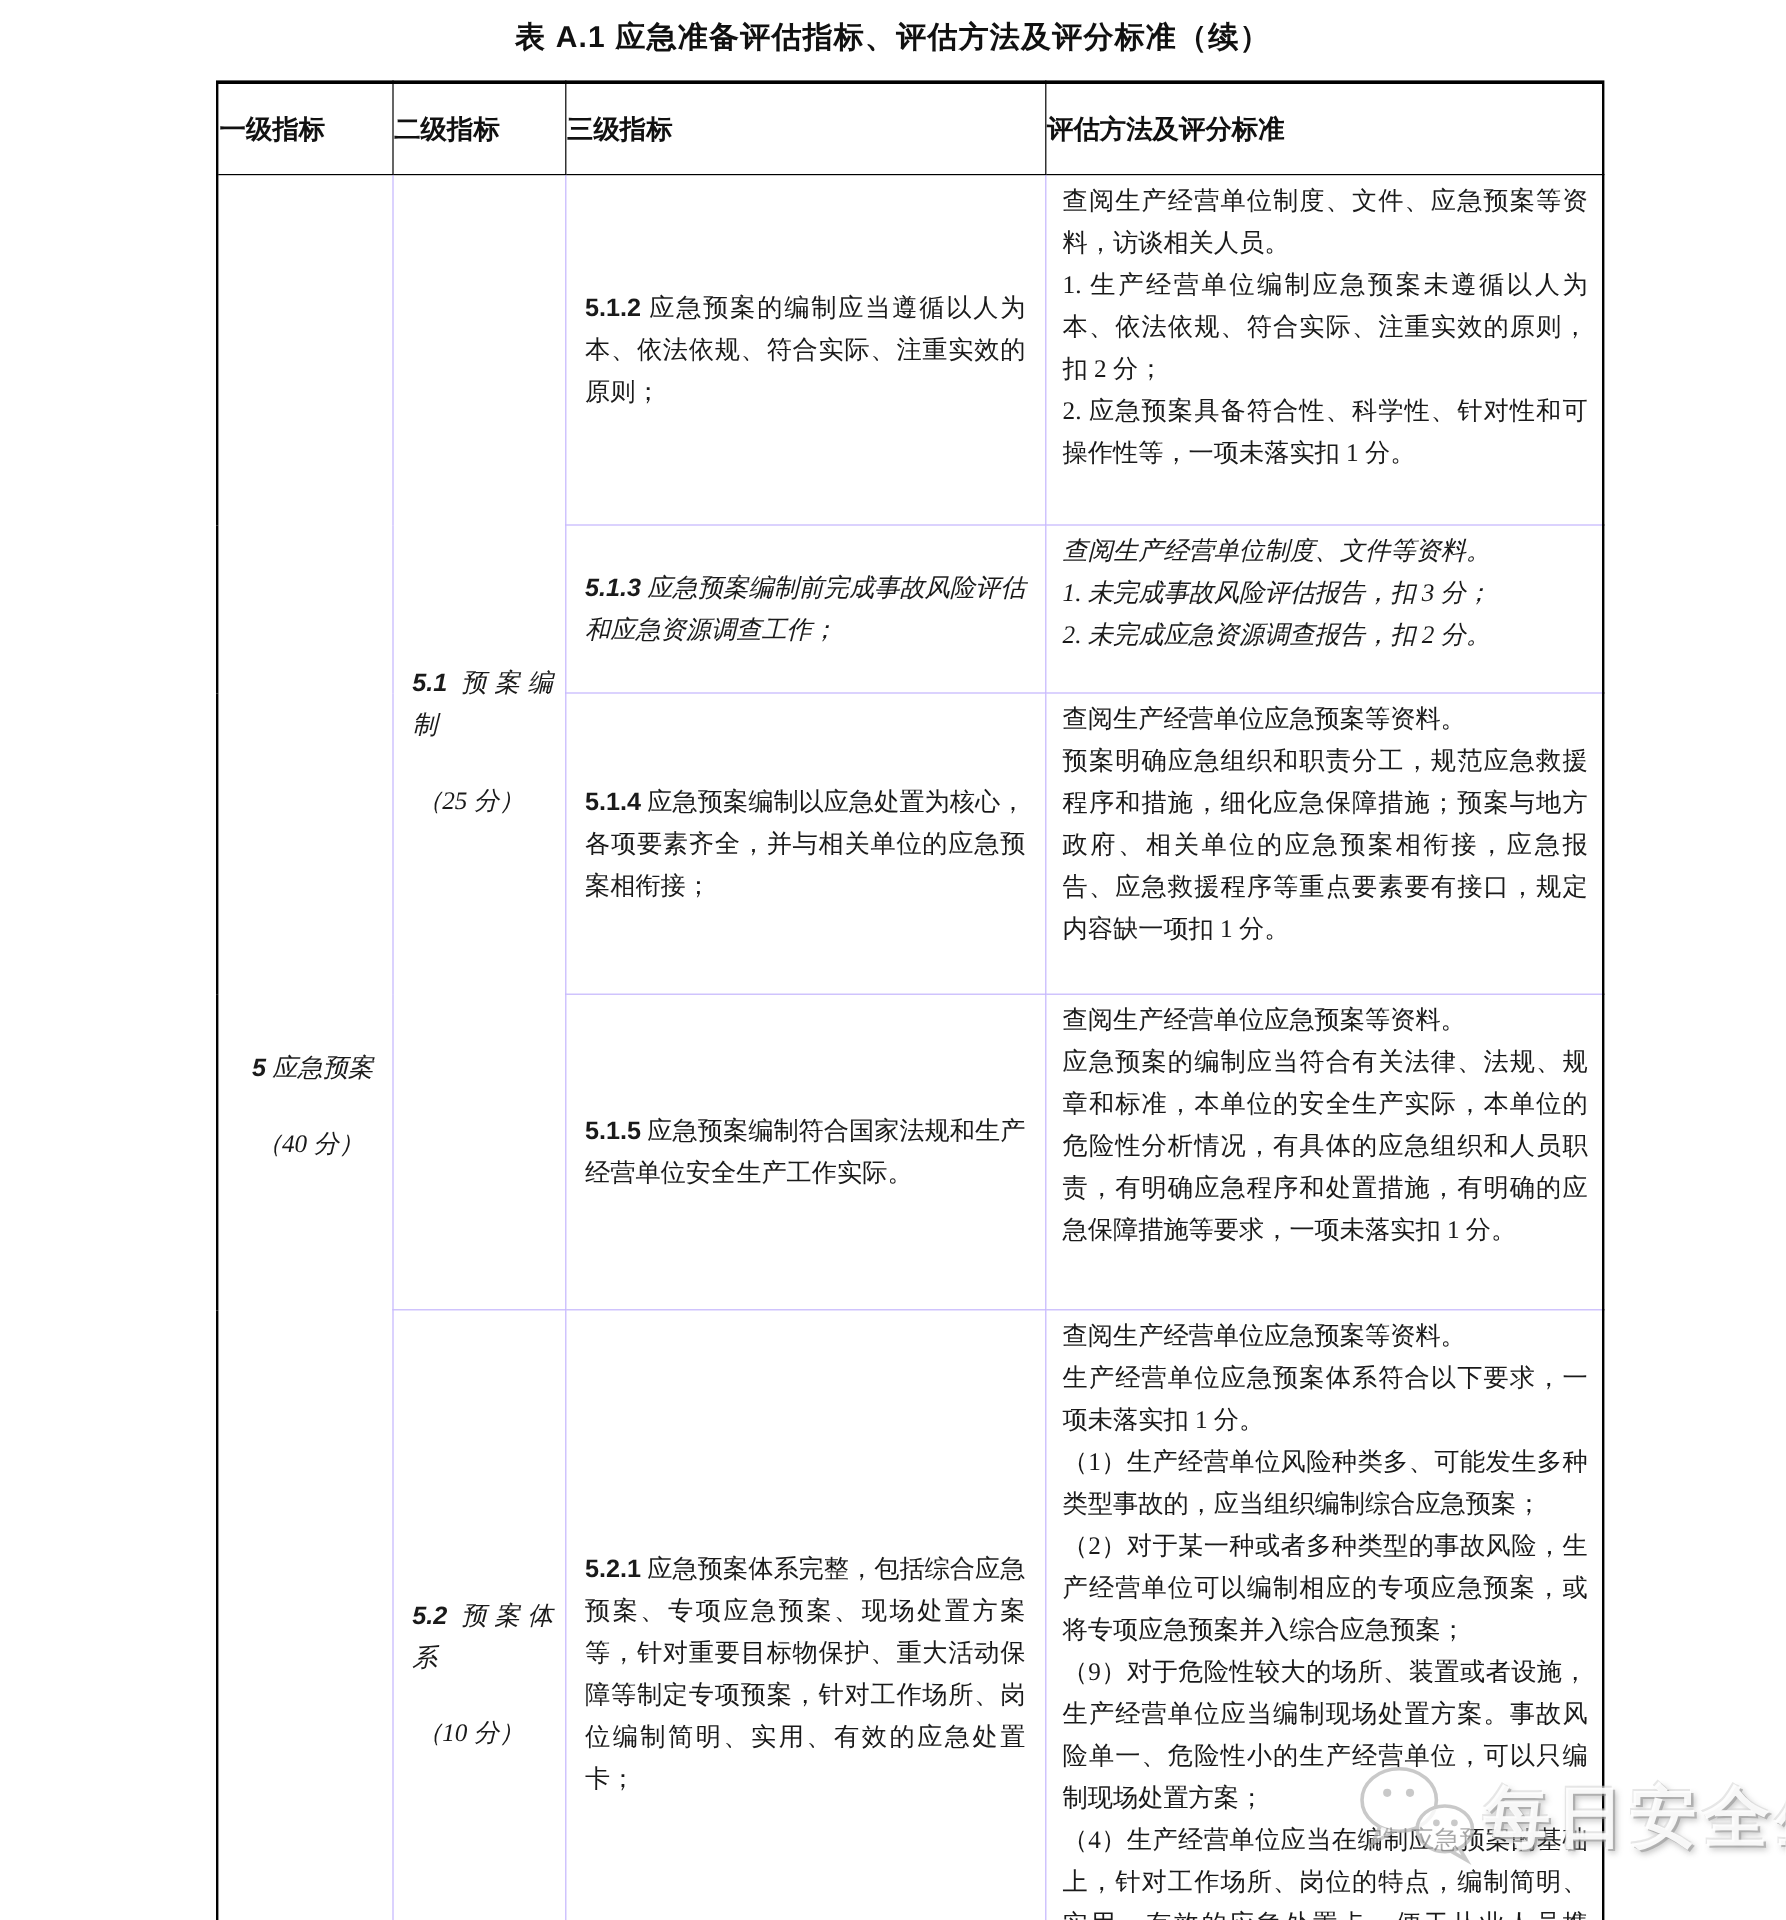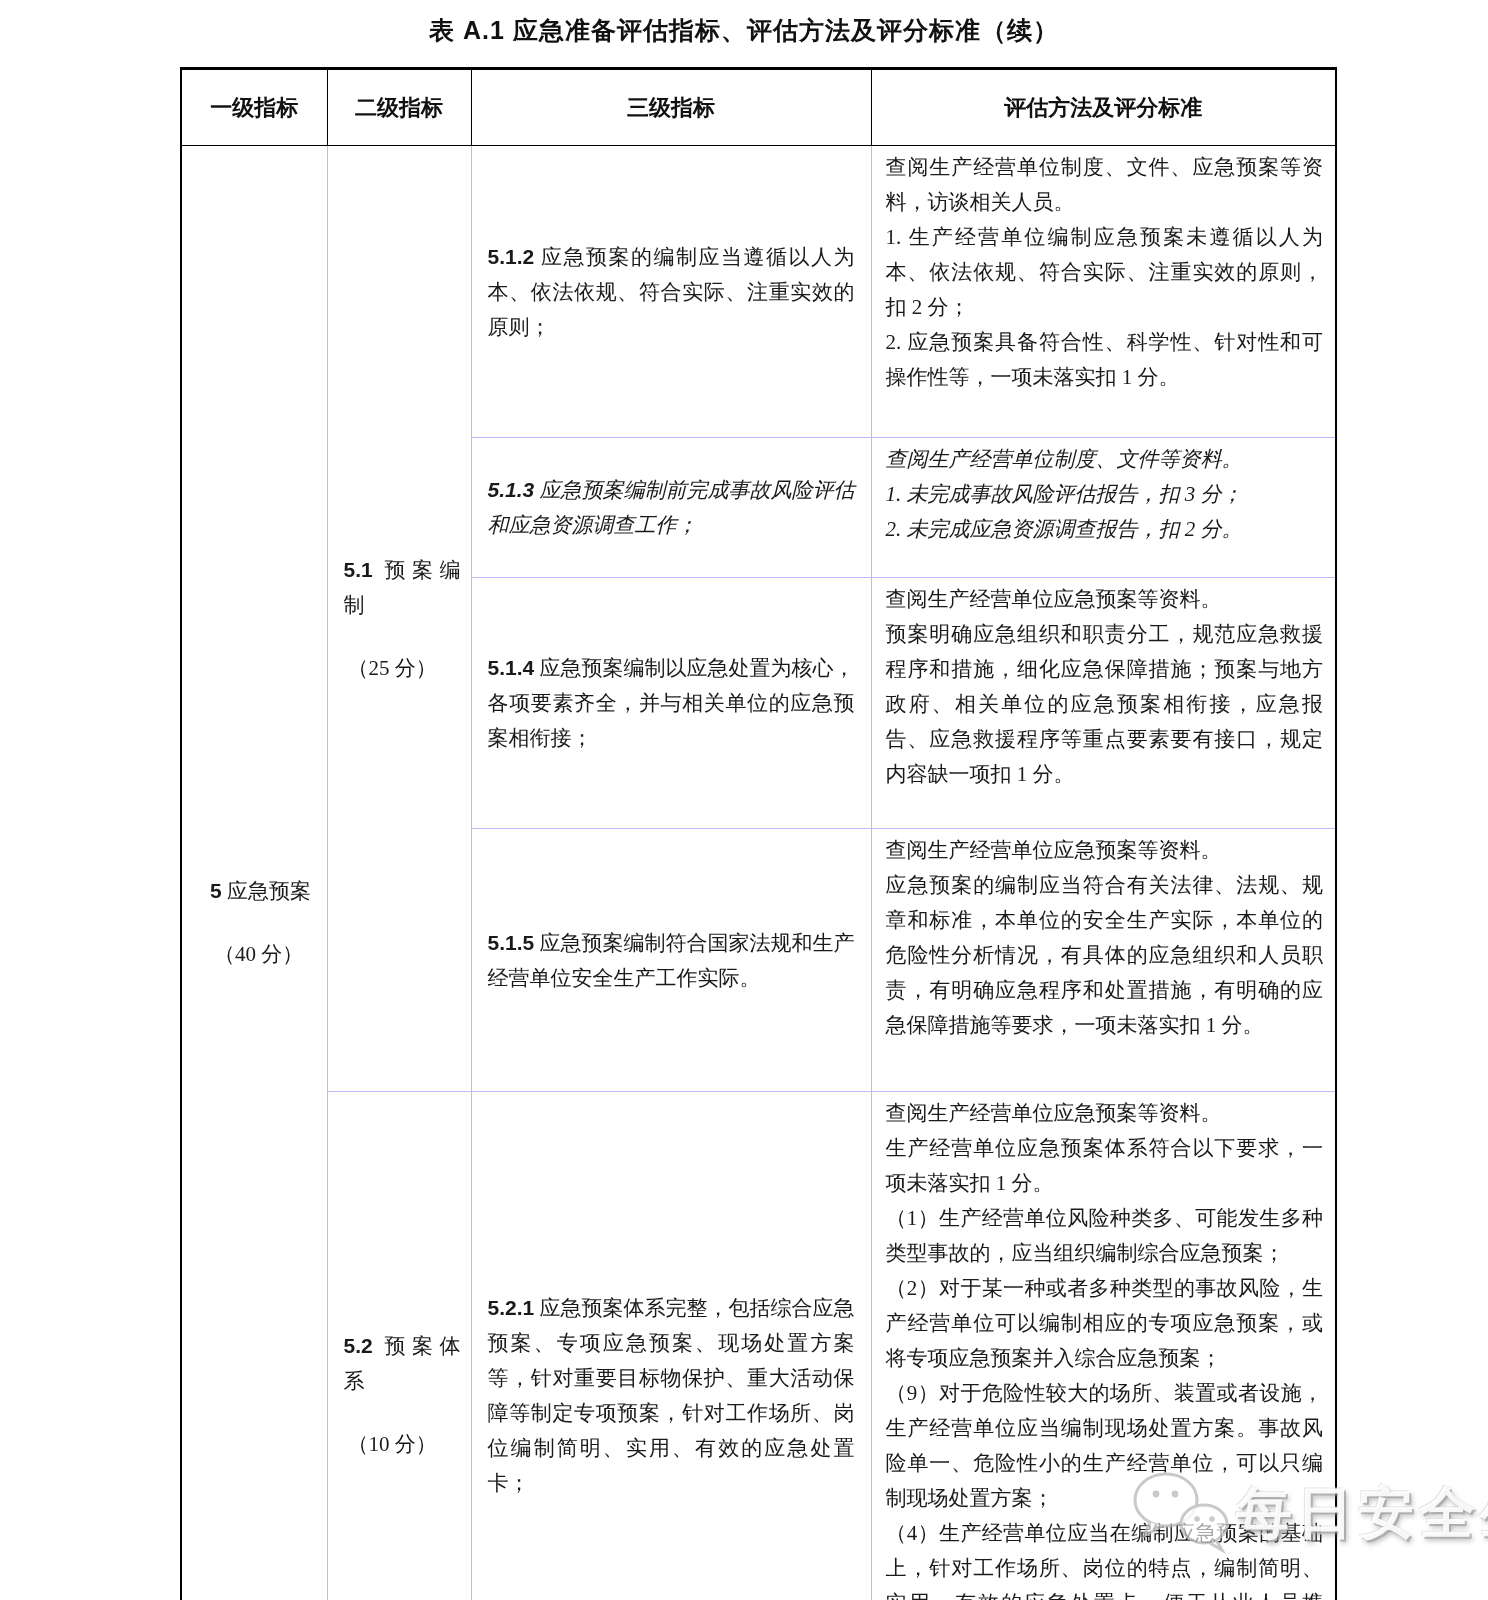--- a/index.html
+++ b/index.html
@@ -41,34 +41,35 @@
   col.c1 { width: 146px; }
   col.c2 { width: 144px; }
   col.c3 { width: 400px; }
   col.c4 { width: 465px; }
   th {
     border: 1px solid #000;
     height: 73px;
     font-family: "Liberation Sans", "DejaVu Sans", sans-serif;
     font-weight: bold;
     font-size: 22px;
-    text-align: center;
+    text-align: left;
     vertical-align: middle;
     color: #111;
   }
   td {
     border: 1px solid #c4b5fd;
     font-size: 21px;
     line-height: 35px;
     vertical-align: middle;
   }
   td.lv1, td.lv2 {
     text-align: left;
     padding: 6px 10px 6px 28px;
     text-align: justify;
+    font-style: italic;
   }
   td.lv2 { padding-left: 16px; }
   .score-line { display: block; padding-left: 4px; margin-top: 28px; }
   td.c3cell {
     text-align: justify;
     padding: 10px 16px;
   }
   td.c4cell {
     vertical-align: top;
     text-align: justify;

